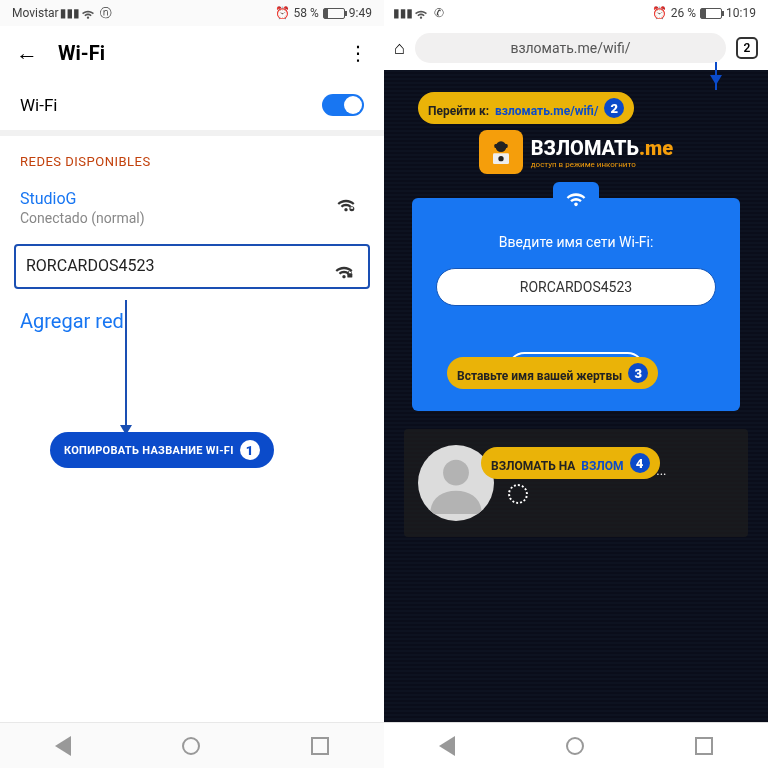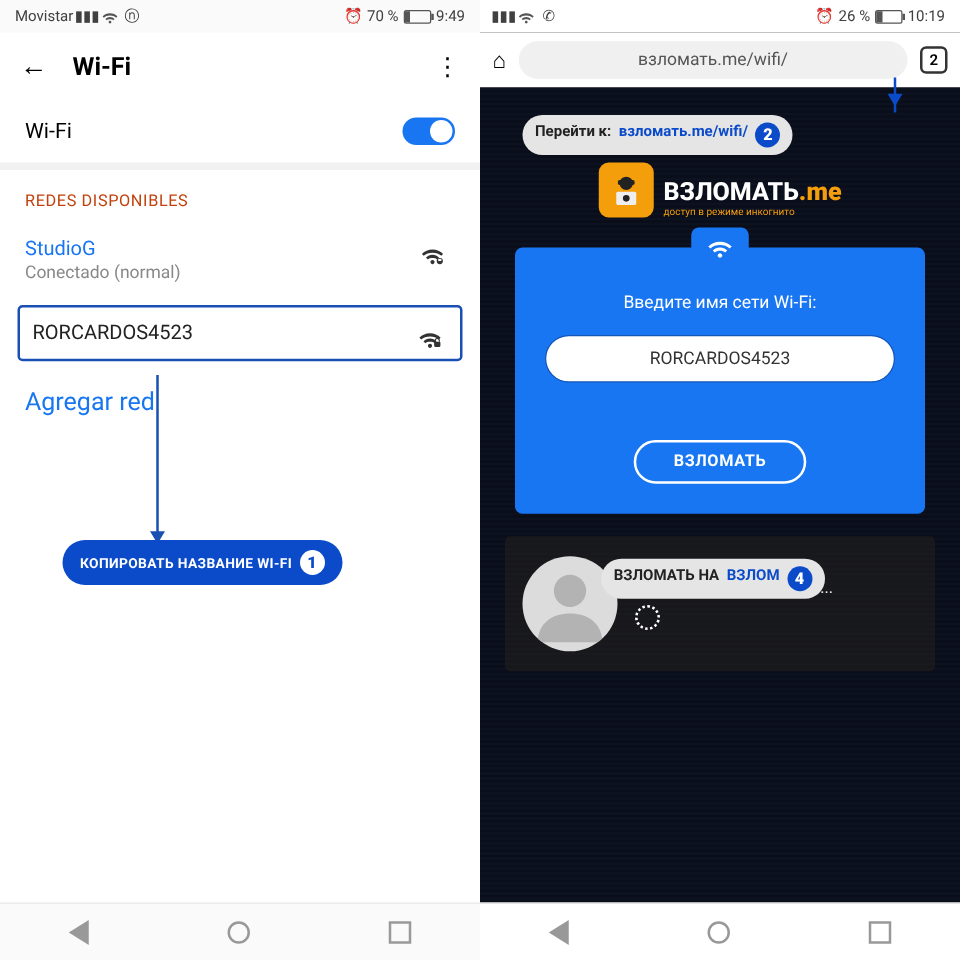--- a/index.html
+++ b/index.html
@@ -39,28 +39,28 @@
 .nav-sh{width:18px;height:18px;border:2px solid #999}
 .nav-tri{width:0;height:0;border-top:10px solid transparent;border-bottom:10px solid transparent;border-right:16px solid #999}
 .nav-circ{width:18px;height:18px;border:2px solid #999;border-radius:50%}
 
 .brow{height:44px;background:#fff;display:flex;align-items:center;padding:0 10px;gap:10px}
 .brow .home{font-size:18px}
 .brow .url{flex:1;background:#f1f0f0;border-radius:18px;padding:7px 14px;font-size:14px;color:#555;text-align:center}
 .brow .tabs{width:22px;height:22px;border:2px solid #333;border-radius:5px;display:flex;align-items:center;justify-content:center;font-size:12px;font-weight:600}
 .arrow-d2{position:absolute;left:331px;top:62px;width:2px;height:28px;background:#0b4bca}
 .arrow-d2::after{content:"";position:absolute;bottom:-1px;left:-5px;border:6px solid transparent;border-top:10px solid #0b4bca}
-.pill-w{position:absolute;background:#e5e5e5;color:#222;font-size:12px;font-weight:700;padding:6px 10px;border-radius:16px;display:flex;align-items:flex-start;gap:6px}
+.pill-w{position:absolute;background:#eab308;color:#222;font-size:12px;font-weight:700;padding:6px 10px;border-radius:16px;display:flex;align-items:flex-end;gap:6px}
 .pill-w .blue{color:#0b4bca}
 .pill-w .num{width:20px;height:20px;border-radius:50%;background:#0b4bca;color:#fff;display:flex;align-items:center;justify-content:center;font-weight:900;font-size:13px}
 .pill-w.p2{left:34px;top:92px}
 .pill-w.p3{left:63px;top:357px}
 .pill-w.p4{left:97px;top:447px}
 .hack-content{position:absolute;top:70px;left:0;right:0;bottom:46px;background:repeating-linear-gradient(0deg,#0a0d1a 0 2px,#0d1220 2px 4px);padding:0}
-.logo{margin:60px auto 10px;display:flex;align-items:flex-end;justify-content:center;gap:8px}
+.logo{margin:60px auto 10px;display:flex;align-items:center;justify-content:center;gap:8px}
 .logo .ico{width:44px;height:44px;background:#f59e0b;border-radius:8px;display:flex;align-items:center;justify-content:center;position:relative}
 .logo .ico svg{display:block}
 .logo .txt{color:#fff;font-weight:800;font-size:20px}
 .logo .txt b{color:#f59e0b}
 .logo .sub{color:#f59e0b;font-size:8px;display:block;font-weight:400}
 .card{margin:24px 28px 0;background:#1876f2;border-radius:6px;padding:36px 20px 24px;position:relative;text-align:center}
 .card .tab{position:absolute;top:-16px;left:50%;transform:translateX(-50%);width:46px;height:30px;background:#1876f2;border-radius:6px 6px 0 0;display:flex;align-items:center;justify-content:center;color:#fff}
 .card .prompt{color:#fff;font-size:14px;margin-bottom:18px}
 .card .inp{background:#fff;border-radius:20px;padding:10px 16px;font-size:14px;color:#333;margin:0 4px 46px;border:1px solid #1456b8}
 .card .btn{border:2px solid #fff;color:#fff;border-radius:20px;padding:8px 30px;font-size:13px;font-weight:700;display:inline-block;letter-spacing:.5px}
@@ -81,21 +81,21 @@
       <span class="sb-icon">▮▮▮</span>
       <span class="sb-icon">
         <svg width="14" height="14" viewBox="0 0 24 24" fill="#555">
             <path d="M12 18c1 0 2 .9 2 2s-1 2-2 2-2-.9-2-2 1-2 2-2zm0-5c2.5 0 4.7 1 6.3 2.7l-1.8 1.8C15.4 16.4 13.8 16 12 16s-3.4.4-4.5 1.5l-1.8-1.8C7.3 14 9.5 13 12 13zm0-5c4 0 7.6 1.6 10.2 4.2l-1.8 1.8C18.4 12 15.3 11 12 11s-6.4 1-8.4 3l-1.8-1.8C4.4 9.6 8 8 12 8z"></path>
           </svg>
       </span>
       <span class="sb-icon">ⓝ</span>
     </div>
     <div class="sb-right">
       <span class="sb-icon">⏰</span>
-      <span>70 %</span>
+      <span>58 %</span>
       <span class="sb-batt">
           <i style="width:21%"></i>
         </span>
       <span>9:49</span>
     </div>
   </div>
 
   <div class="hdr">
     <span class="back-arrow">←</span>
     <h1>Wi-Fi</h1>
@@ -217,20 +217,24 @@
       </div>
     </div>
   </div>
 
   <div class="arrow-d2"></div>
   <div class="pill-w p2">
     <span>Перейти к:</span>
     <span class="blue">взломать.me/wifi/</span>
     <span class="num">2</span>
   </div>
+  <div class="pill-w p3">
+    <span>Вставьте имя вашей жертвы</span>
+    <span class="num">3</span>
+  </div>
   <div class="pill-w p4">
     <span>ВЗЛОМАТЬ НА </span>
     <span class="blue">ВЗЛОМ</span>
     <span class="num">4</span>
   </div>
 
   <div class="navbar">
     <span class="nav-tri"></span>
     <span class="nav-circ"></span>
     <span class="nav-sh"></span>

